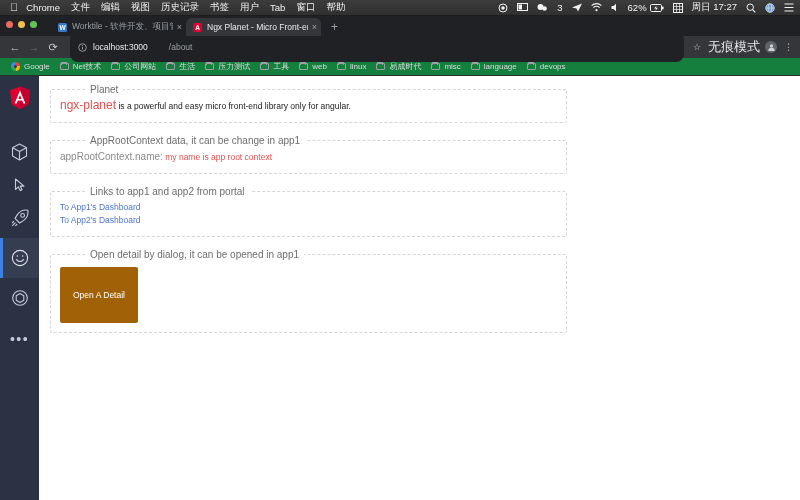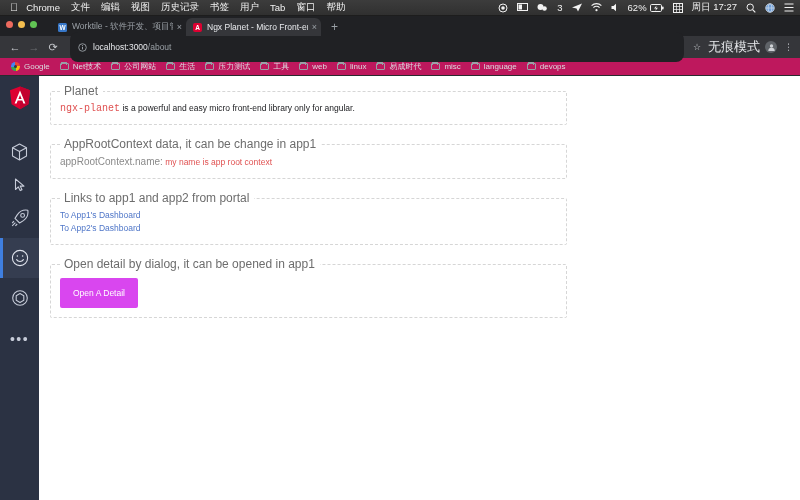--- a/index.html
+++ b/index.html
@@ -91,31 +91,31 @@
     border-radius: 8px;
     display: flex; align-items: center;
     padding: 0 8px;
     margin: 0 6px;
     font-size: 8.5px;
     color: #e8eaed;
     text-align: center;
   }
   .omnibox .info-icon { margin-right: 6px; display:flex; }
   .omnibox .url-host { color: #e8eaed; }
-  .omnibox .url-path { color: #9aa0a6; }
+  .omnibox .url-path { color: #9aa0a6; padding-left: 21px; }
   .tb-right { display: flex; align-items: center; gap: 7px; color: #c9ccd0; font-size: 9px; }
   .incognito-pill { display: flex; align-items: center; gap: 5px; font-size: 13px; color: #e8eaed; }
   .incognito-avatar {
     width: 12px; height: 12px; border-radius: 50%;
     background: #5f6368; display: flex; align-items: center; justify-content: center;
   }
 
   .bookmarks {
     height: 18px;
-    background: #be185d;
+    background: #15803d;
     display: flex; align-items: center;
     padding: 0 8px;
     gap: 2px;
     border-bottom: 1px solid #2a2b2e;
   }
   .bm {
     display: flex; align-items: center;
     font-size: 8px; color: #dadce0;
     padding: 1px 5px 1px 3px;
     border-radius: 3px;
@@ -183,45 +183,46 @@
     background: #fff;
   }
   fieldset {
     border: 1px dashed #d6d6d6;
     border-radius: 2px;
     width: 517px;
     margin-bottom: 12px;
     padding: 4px 10px 9px 9px;
   }
   legend {
-    font-size: 12px;
+    font-size: 10px;
     color: #6d6d6d;
     padding: 0 5px 0 4px;
+    margin-left: 26px;
   }
   .para {
     font-size: 8.5px;
     color: #202124;
     line-height: 13px;
   }
   .code {
-    font-family: Liberation Mono, monospace;
+    font-family: Liberation Sans, sans-serif;
     color: #e05252;
-    font-size: 10px;
+    font-size: 12px;
   }
   .ctx-label { font-size: 10px; color: #8a8a8a; }
   .ctx-value { font-size: 8.5px; color: #e05252; }
   .linkrow { display: block; font-size: 8.5px; color: #4f76c8; line-height: 13px; text-decoration: none; }
   .btn-primary {
-    background: #d946ef;
+    background: #a16207;
     color: #fff;
     border: none;
     border-radius: 2px;
     font-size: 8.5px;
     font-family: "Liberation Sans", sans-serif;
-    padding: 10px 13px;
+    padding: 23px 13px;
     margin-top: 3px;
     cursor: pointer;
   }
 </style>
 </head>
 <body>
 
 <div class="macbar">
   <span class="apple"></span>
   <span class="mi bold">Chrome</span>

